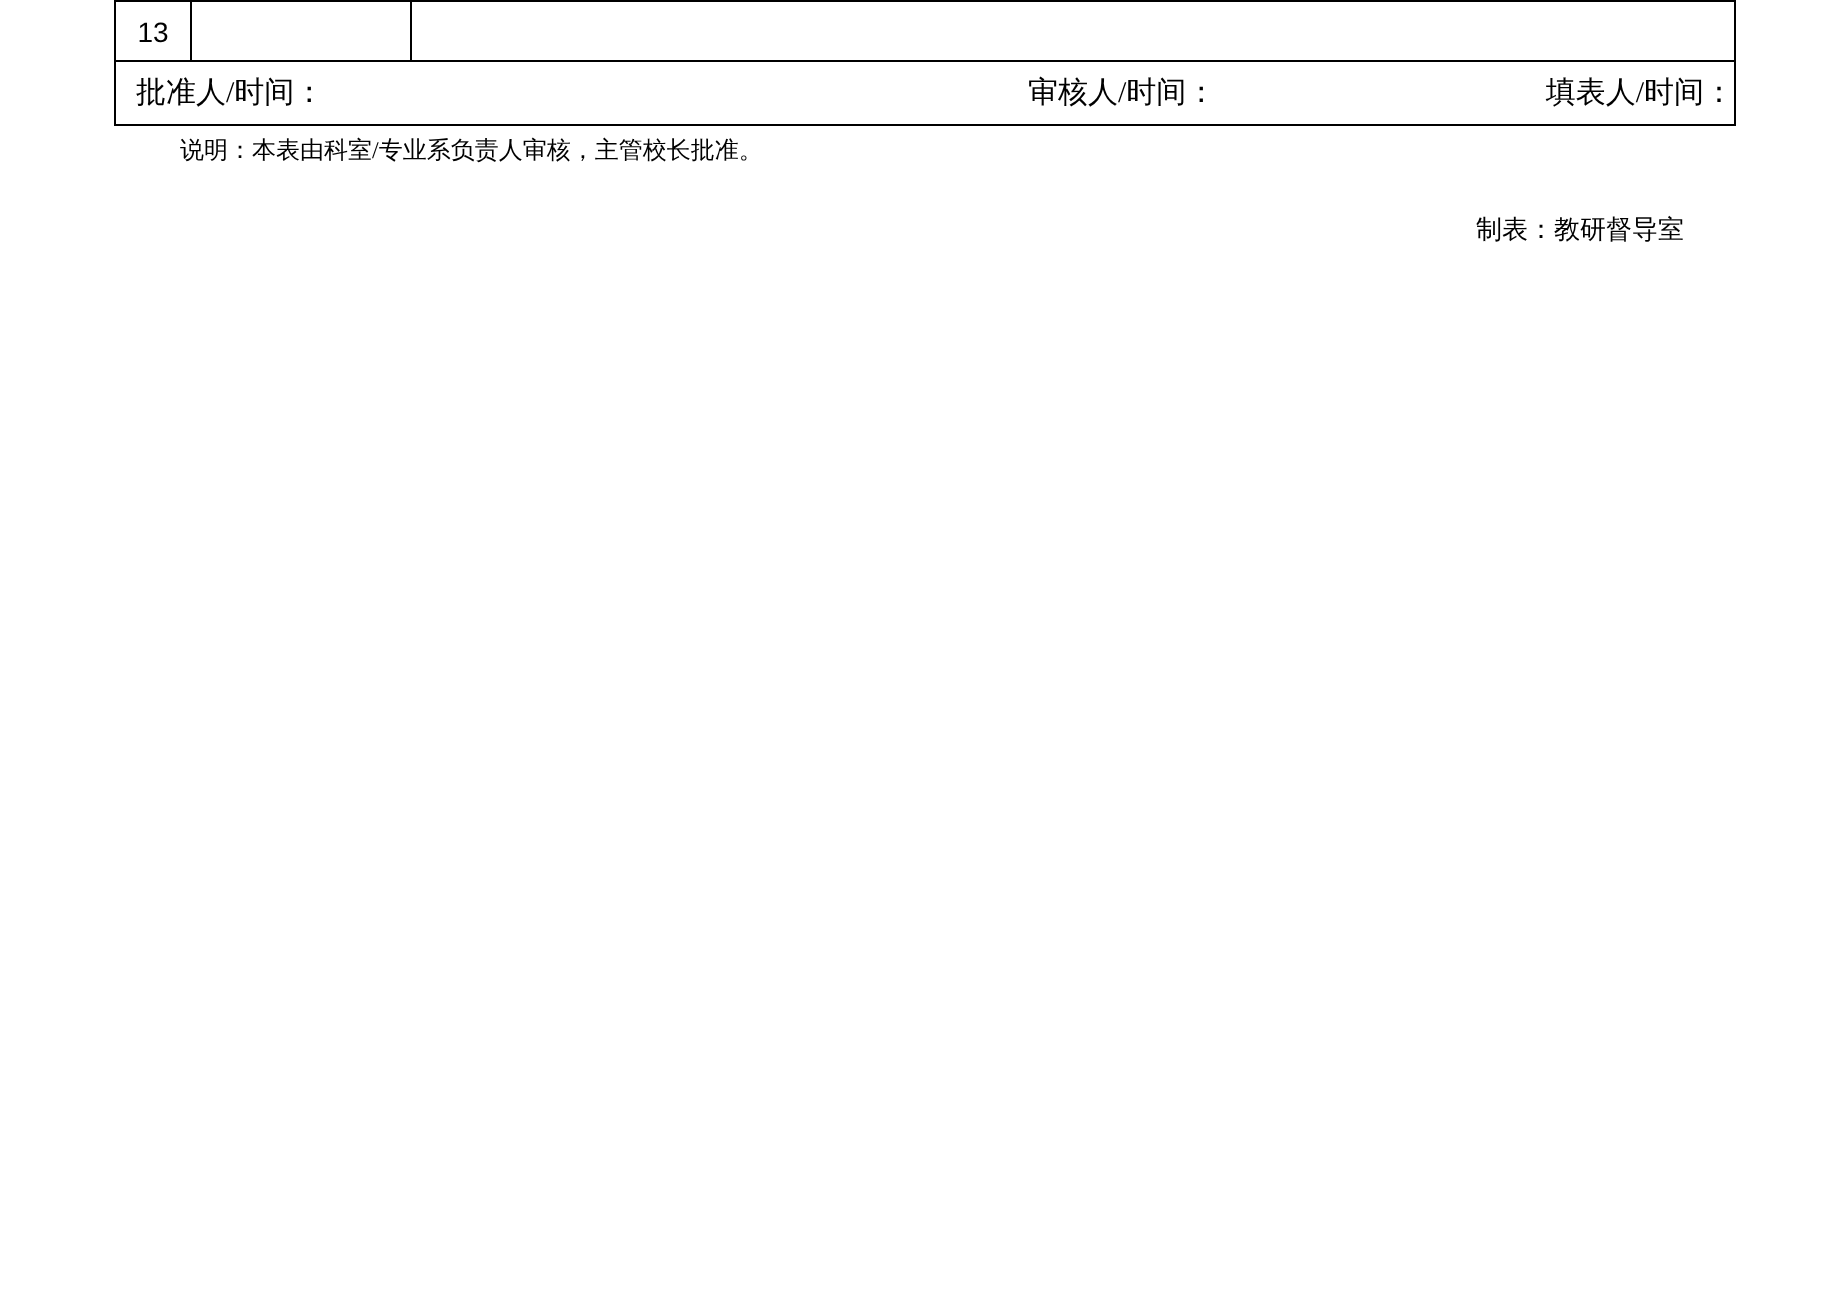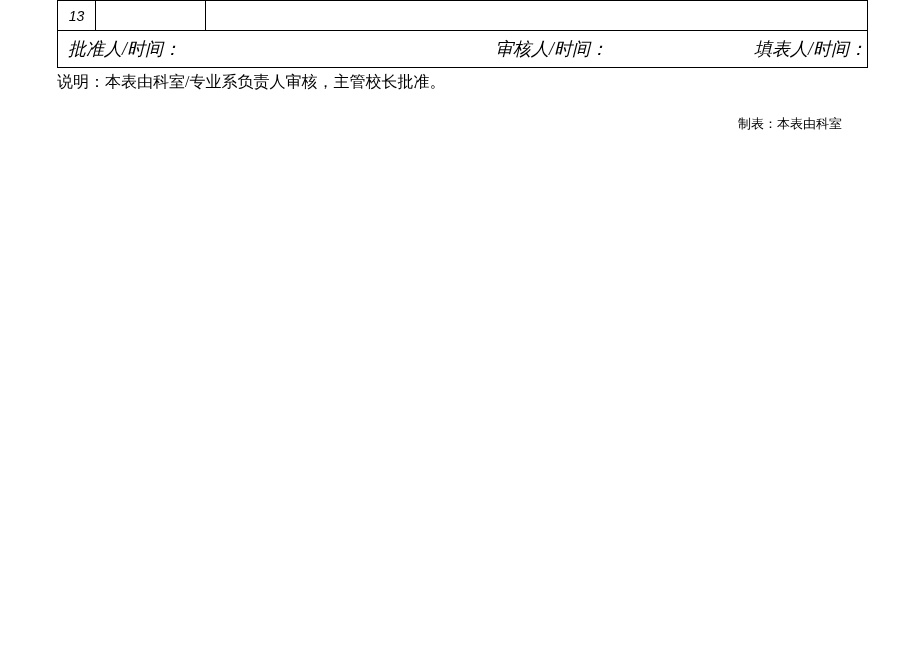--- a/index.html
+++ b/index.html
@@ -17,48 +17,47 @@
     .container {
       padding: 0;
     }
     .table-wrapper {
       margin-left: 57px;
       margin-right: 52px;
     }
     table {
       border-collapse: collapse;
       width: 100%;
-      font-style: italic;
     }
     td {
       border: 1px solid #000;
       padding: 6px 8px;
       vertical-align: middle;
       height: 30px;
     }
     .cell-num {
       width: 38px;
       text-align: center;
       font-family: Arial, sans-serif;
       font-size: 14px;
     }
     .cell-small {
       width: 110px;
     }
     .signature-row td {
       padding: 6px 10px;
     }
     .sig-label {
-      font-size: 18px;
+      font-size: 15px;
       margin-top: 44px;
     }
     .note {
-      margin-left: 57px;
+      margin-left: 90px;
       margin-top: 4px;
-      font-size: 16px;
+      font-size: 12px;
     }
     .footer {
       text-align: right;
       margin-right: 78px;
       margin-top: 22px;
       font-size: 13px;
     }
     .sig-cell-1 {
       width: 33%;
       padding-left: 10px;
@@ -92,14 +91,14 @@
             <div class="sig-cell-1"><span class="sig-label">批准人/时间：</span></div>
             <div class="sig-cell-2"><span class="sig-label">审核人/时间：</span></div>
             <div class="sig-cell-3"><span class="sig-label">填表人/时间：</span></div>
           </div>
         </td>
       </tr>
     </tbody>
       </table>
   </div>
   <div class="note">说明：本表由科室/专业系负责人审核，主管校长批准。</div>
-  <div class="footer">制表：本表由科室</div>
+  <div class="footer">制表：教研督导室</div>
 </div>
 
 </body></html>

